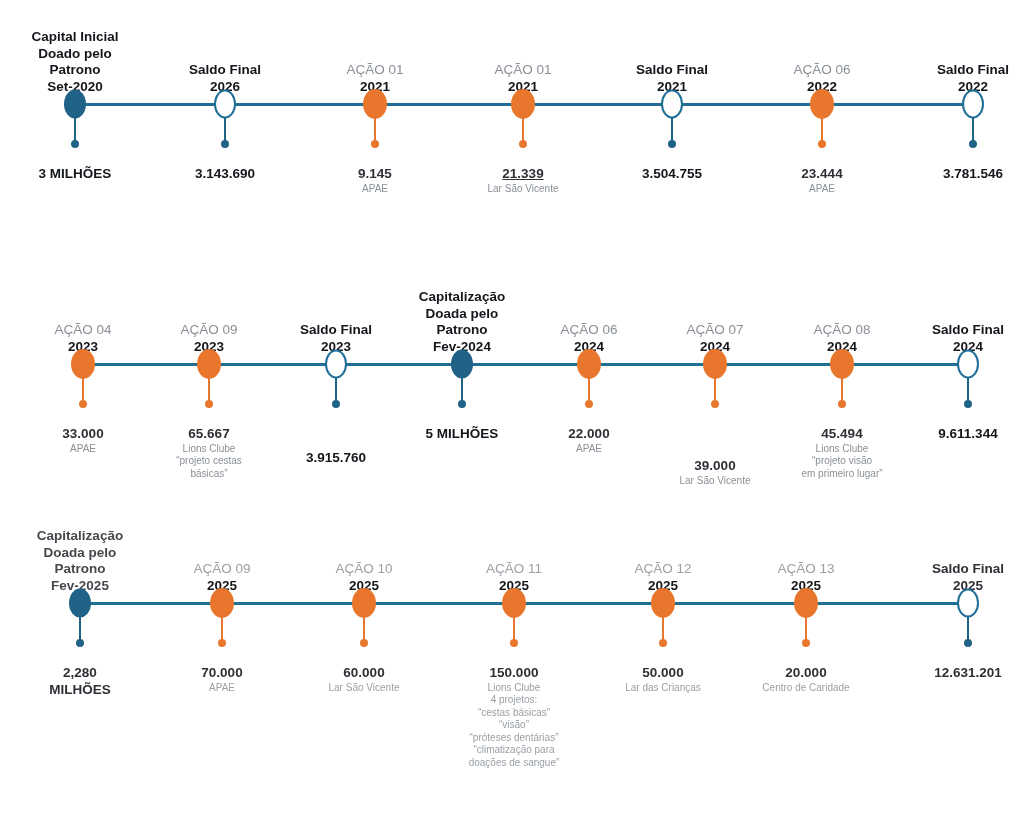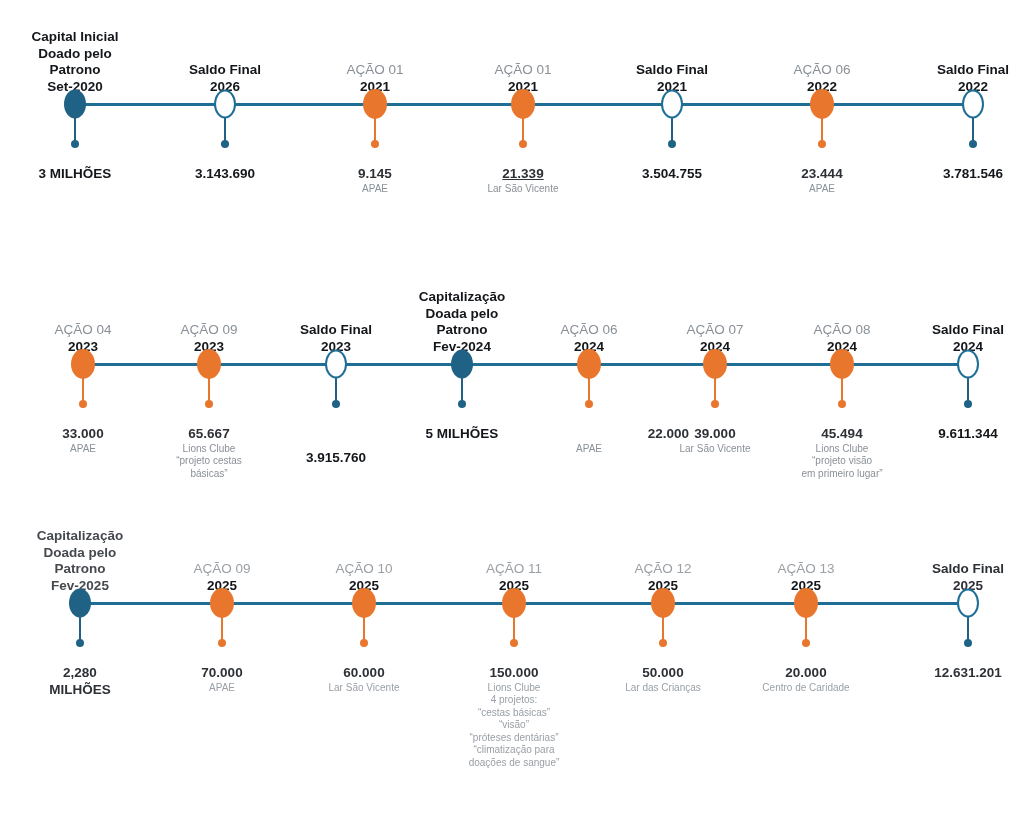--- a/index.html
+++ b/index.html
@@ -282,32 +282,32 @@
           <span class="value-amount" style="white-space: pre-line;">5 MILHÕES</span>
         </div>
       </div>
       <div class="node kind-action" style="left: 589px;">
         <div class="node-header"><span class="header-title">AÇÃO 06</span><span class="header-year">2024</span></div>
         <div class="stem orange" style="height: 40px;">
           <div class="stem-dot orange"></div>
         </div>
         <div class="marker orange"></div>
         <div class="node-values" style="top: 62px;">
-          <span class="value-amount" style="white-space: pre-line; text-align: right;">22.000</span>
+          <span class="value-amount" style="white-space: pre-line;">22.000</span>
           <span class="value-desc">APAE</span>
         </div>
       </div>
       <div class="node kind-action" style="left: 715px;">
         <div class="node-header"><span class="header-title">AÇÃO 07</span><span class="header-year">2024</span></div>
         <div class="stem orange" style="height: 40px;">
           <div class="stem-dot orange"></div>
         </div>
         <div class="marker orange"></div>
         <div class="node-values" style="top: 62px;">
-          <span class="value-amount" style="white-space: pre-line;">39.000</span>
+          <span class="value-amount" style="white-space: pre-line; margin-top: 32px;">39.000</span>
           <span class="value-desc">Lar São Vicente</span>
         </div>
       </div>
       <div class="node kind-action" style="left: 842px;">
         <div class="node-header"><span class="header-title">AÇÃO 08</span><span class="header-year">2024</span></div>
         <div class="stem orange" style="height: 40px;">
           <div class="stem-dot orange"></div>
         </div>
         <div class="marker orange"></div>
         <div class="node-values" style="top: 62px;">

